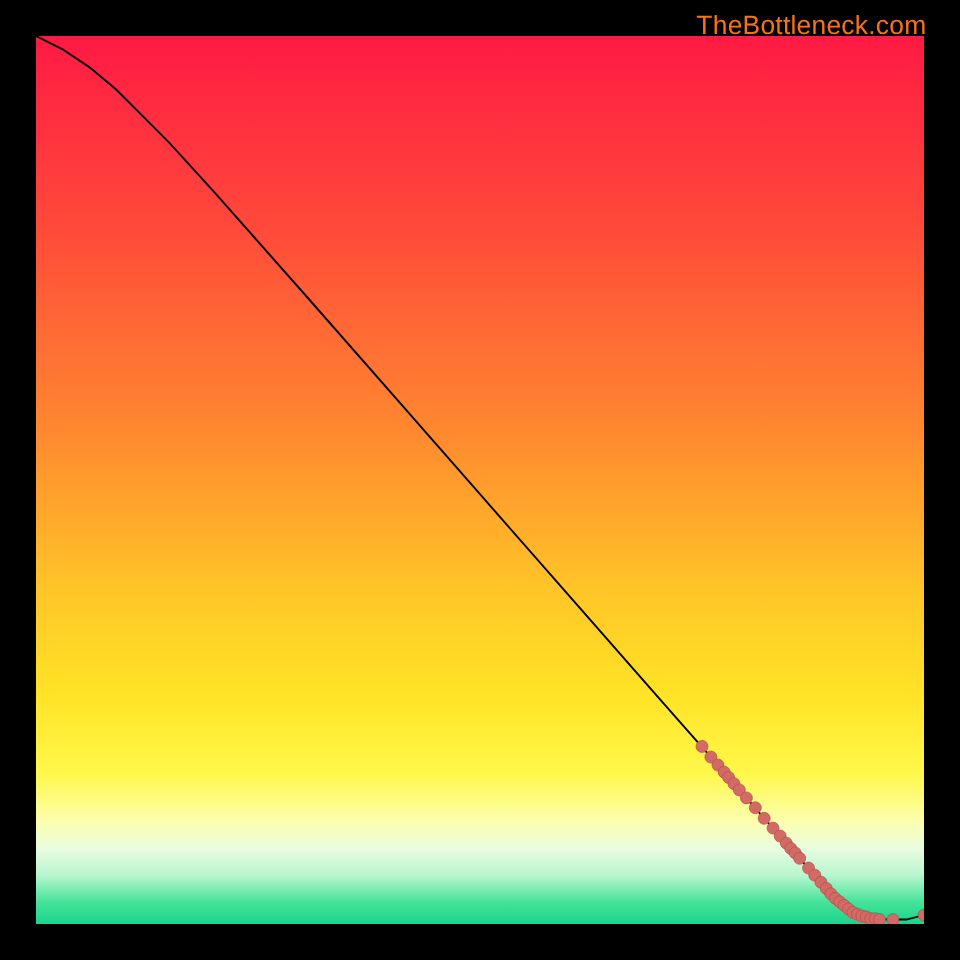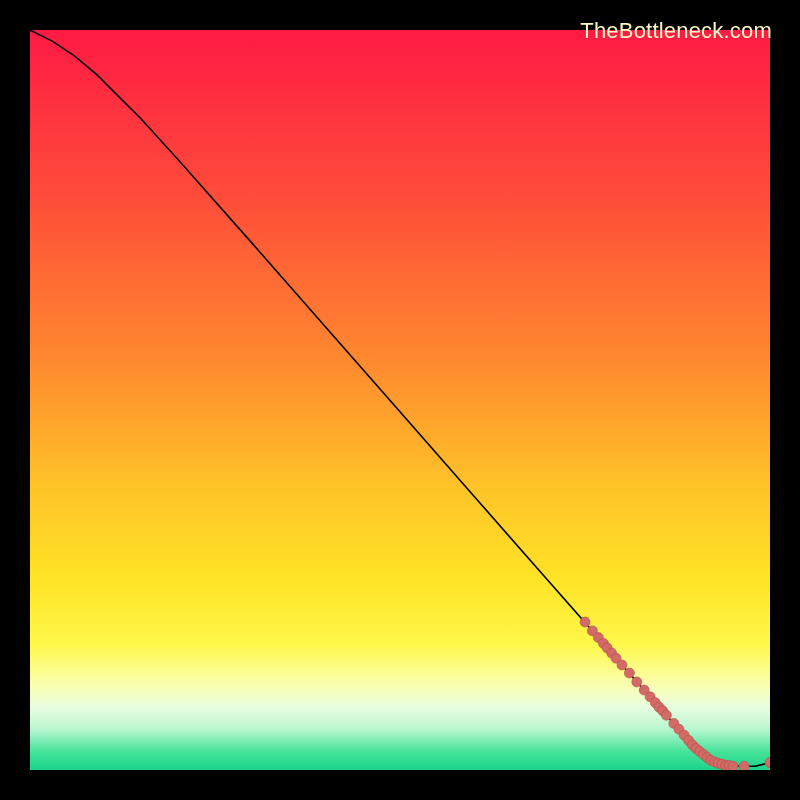--- a/index.html
+++ b/index.html
@@ -34,25 +34,25 @@
   }
   .overlay {
     position: absolute;
     left: 0;
     top: 0;
     width: 100%;
     height: 100%;
   }
   .watermark {
     position: absolute;
-    top: 18px;
+    top: 8px;
     right: 28px;
     font-family: Arial, Helvetica, sans-serif;
     font-size: 22px;
-    color: #fef9c3;
+    color: #f97316;
     letter-spacing: 0.2px;
   }
 </style>
 </head>
 <body>
 
 <div class="frame">
   <div class="plot">
     <svg class="gradient" viewBox="0 0 740 740" preserveAspectRatio="none">
       <defs>

